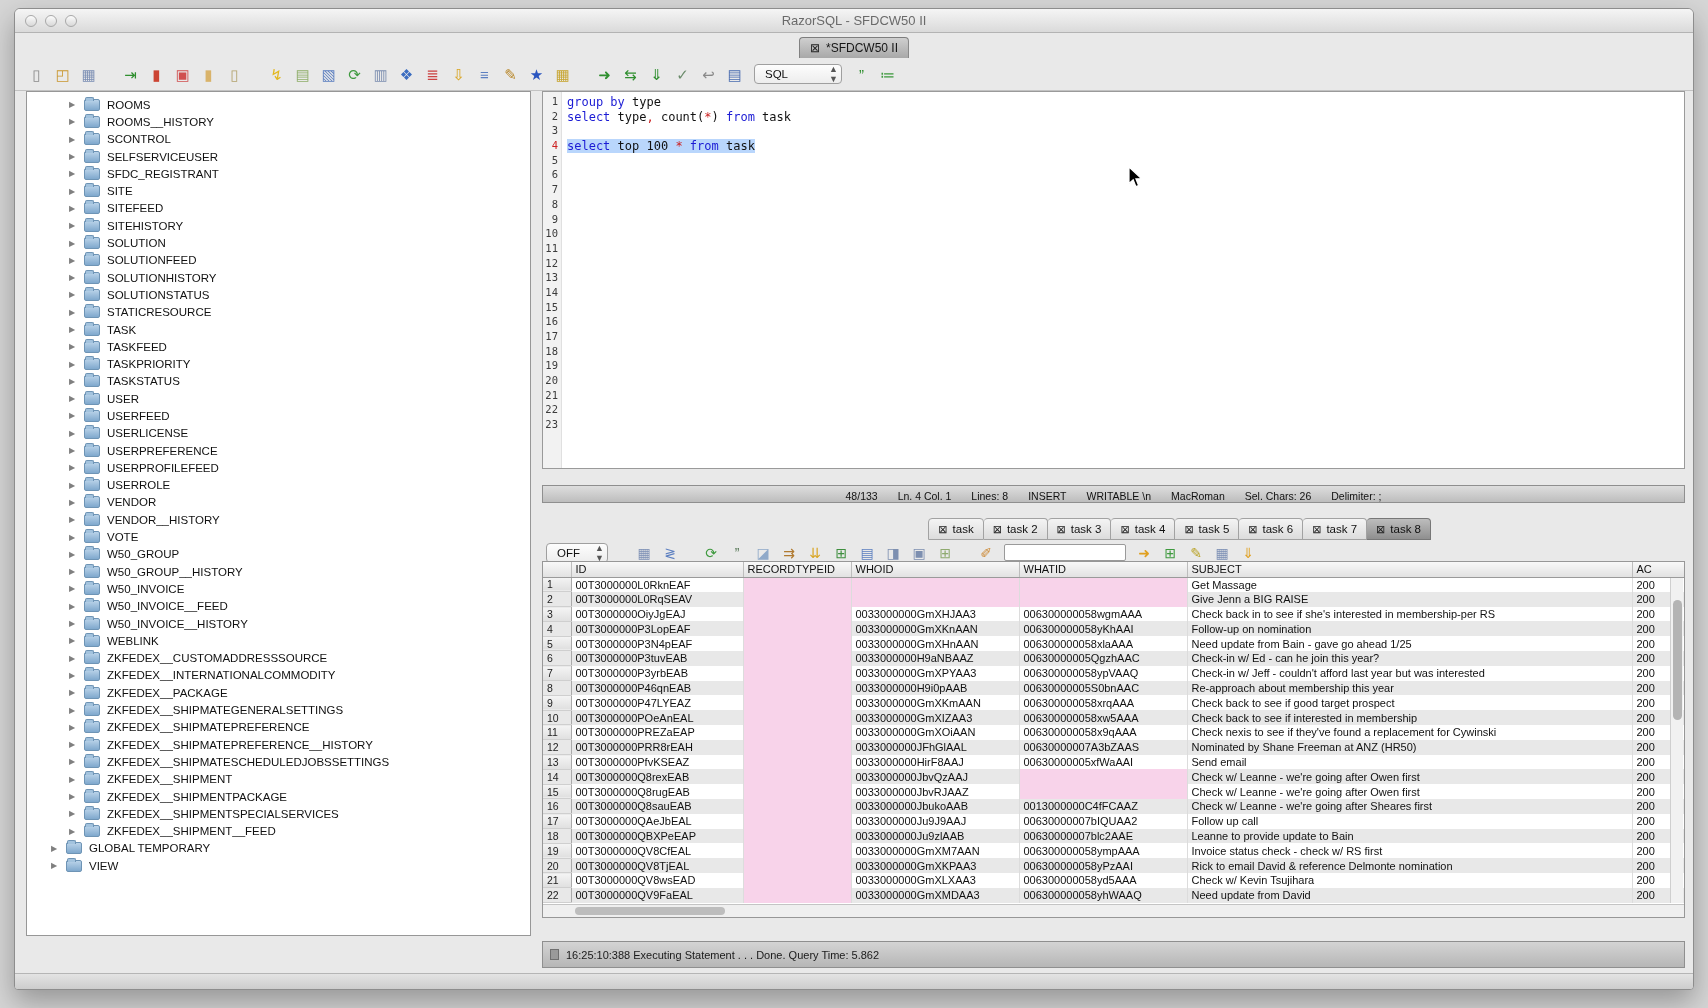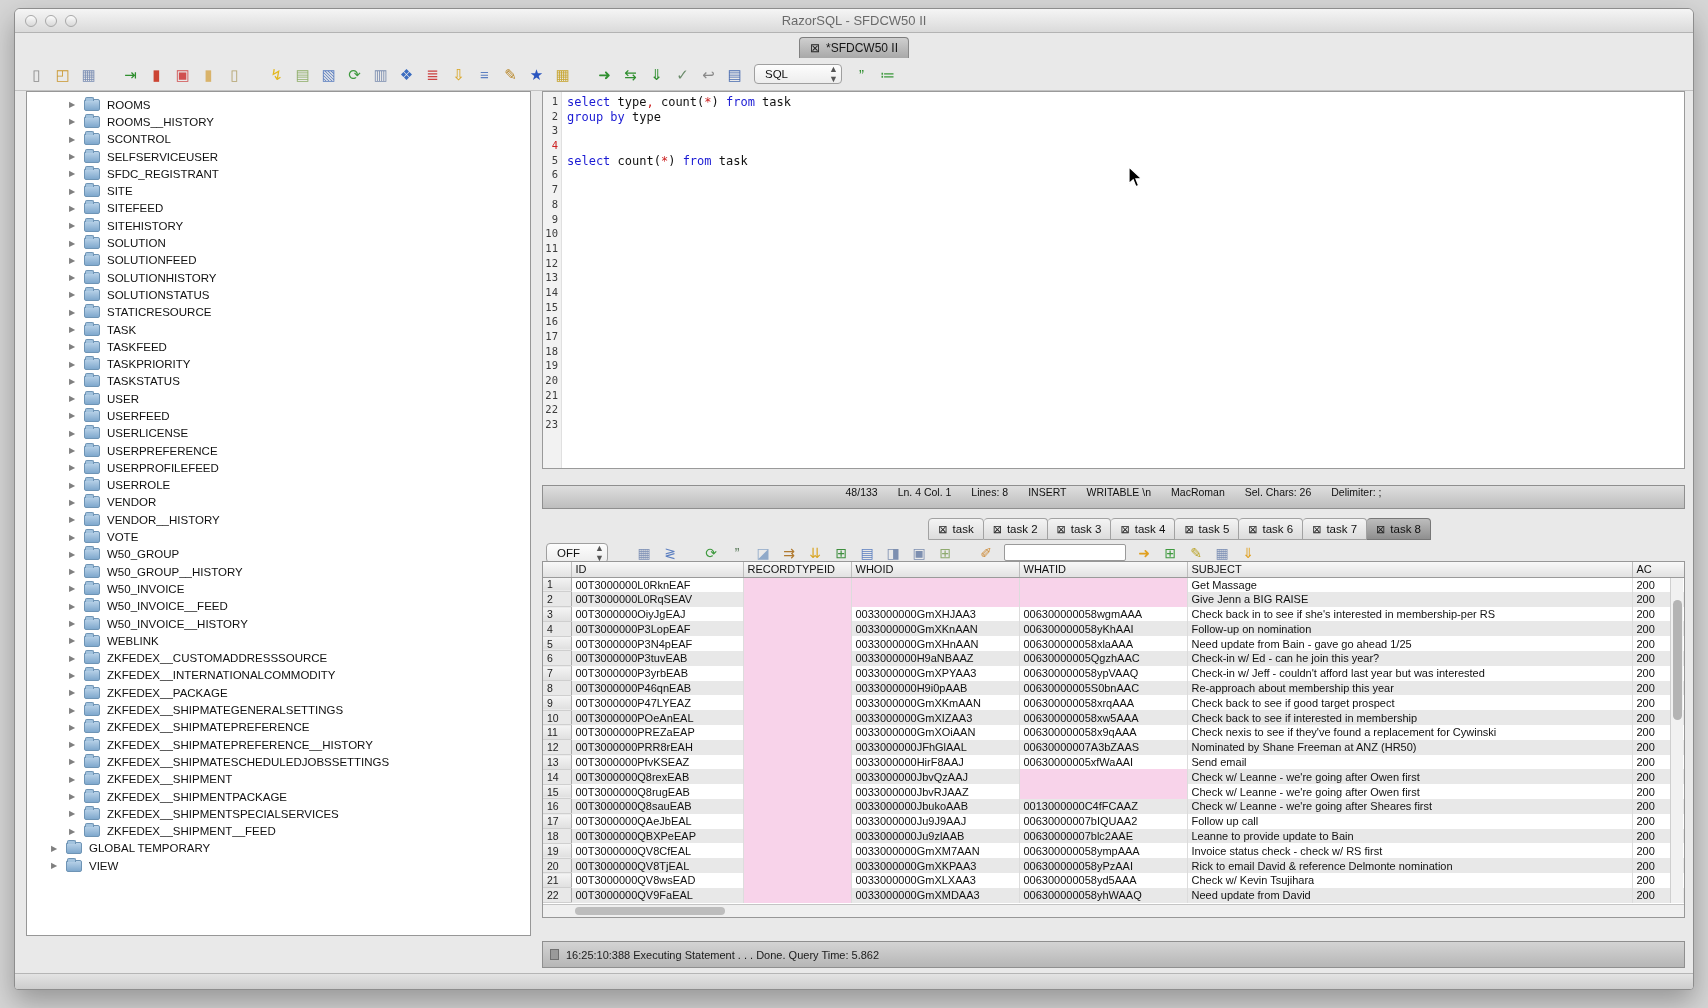--- a/index.html
+++ b/index.html
@@ -57,23 +57,23 @@
   .gutter { width:19px; flex:none; background:#f2f2f2; border-right:1px solid #e0e0e0; padding-top:3px; text-align:right; }
   .gutter div { height:14.7px; line-height:14.7px; font:10.5px "DejaVu Sans Mono", monospace; color:#3c3c3c; padding-right:3px; }
   .gutter div.red { color:#cc2020; }
   .code { flex:1; padding:3px 0 0 5px; font:12px/14.7px "DejaVu Sans Mono", monospace; color:#111; }
   .code .ln { height:14.7px; white-space:pre; }
   .k { color:#1b1bd4; }
   .r { color:#cc2020; }
   .sel { background:#b9d6fc; }
   
   .editor-status {
-    position:absolute; top:394px; left:4px; right:4px; height:24px;
+    position:absolute; top:394px; left:4px; right:4px; height:18px;
     background:linear-gradient(#dedede,#bdbdbd); border:1px solid #8f8f8f;
-    display:flex; align-items:flex-start; justify-content:center; gap:20px;
+    display:flex; align-items:flex-end; justify-content:center; gap:20px;
     font-size:10.5px; color:#111; white-space:nowrap;
   }
   
   .task-tabs { position:absolute; top:427px; right:258px; height:22px; display:flex; }
   .task-tab {
     height:22px; padding:0 9px; display:flex; align-items:center; gap:5px; font-size:11.5px; color:#111;
     background:linear-gradient(#f4f4f4,#dcdcdc); border:1px solid #a2a2a2; border-left:none; border-radius:4px 4px 0 0;
   }
   .task-tab:first-child { border-left:1px solid #a2a2a2; }
   .task-tab.active { background:linear-gradient(#bdbdbd,#8f8f8f); border-color:#777; }
@@ -426,25 +426,25 @@
           <div>16</div>
           <div>17</div>
           <div>18</div>
           <div>19</div>
           <div>20</div>
           <div>21</div>
           <div>22</div>
           <div>23</div>
         </div>
       <div class="code" id="code">
+          <div class="ln"><span class="k">group</span><span> </span><span class="k">by</span><span> type</span></div>
           <div class="ln"><span class="k">select</span><span> type</span><span class="r">,</span><span> count(</span><span class="r">*</span><span>) </span><span class="k">from</span><span> task</span></div>
-          <div class="ln"><span class="k">group</span><span> </span><span class="k">by</span><span> type</span></div>
-          <div class="ln">&nbsp;</div>
-          <div class="ln">&nbsp;</div>
-          <div class="ln"><span class="k">select</span><span> count(</span><span class="r">*</span><span>) </span><span class="k">from</span><span> task</span></div>
+          <div class="ln">&nbsp;</div>
+          <div class="ln"><span class="sel"><span class="k">select</span><span> top 100 </span><span class="r">*</span><span> </span><span class="k">from</span><span> task</span></span></div>
+          <div class="ln">&nbsp;</div>
           <div class="ln">&nbsp;</div>
           <div class="ln">&nbsp;</div>
           <div class="ln">&nbsp;</div>
           <div class="ln">&nbsp;</div>
           <div class="ln">&nbsp;</div>
           <div class="ln">&nbsp;</div>
           <div class="ln">&nbsp;</div>
           <div class="ln">&nbsp;</div>
           <div class="ln">&nbsp;</div>
           <div class="ln">&nbsp;</div>

